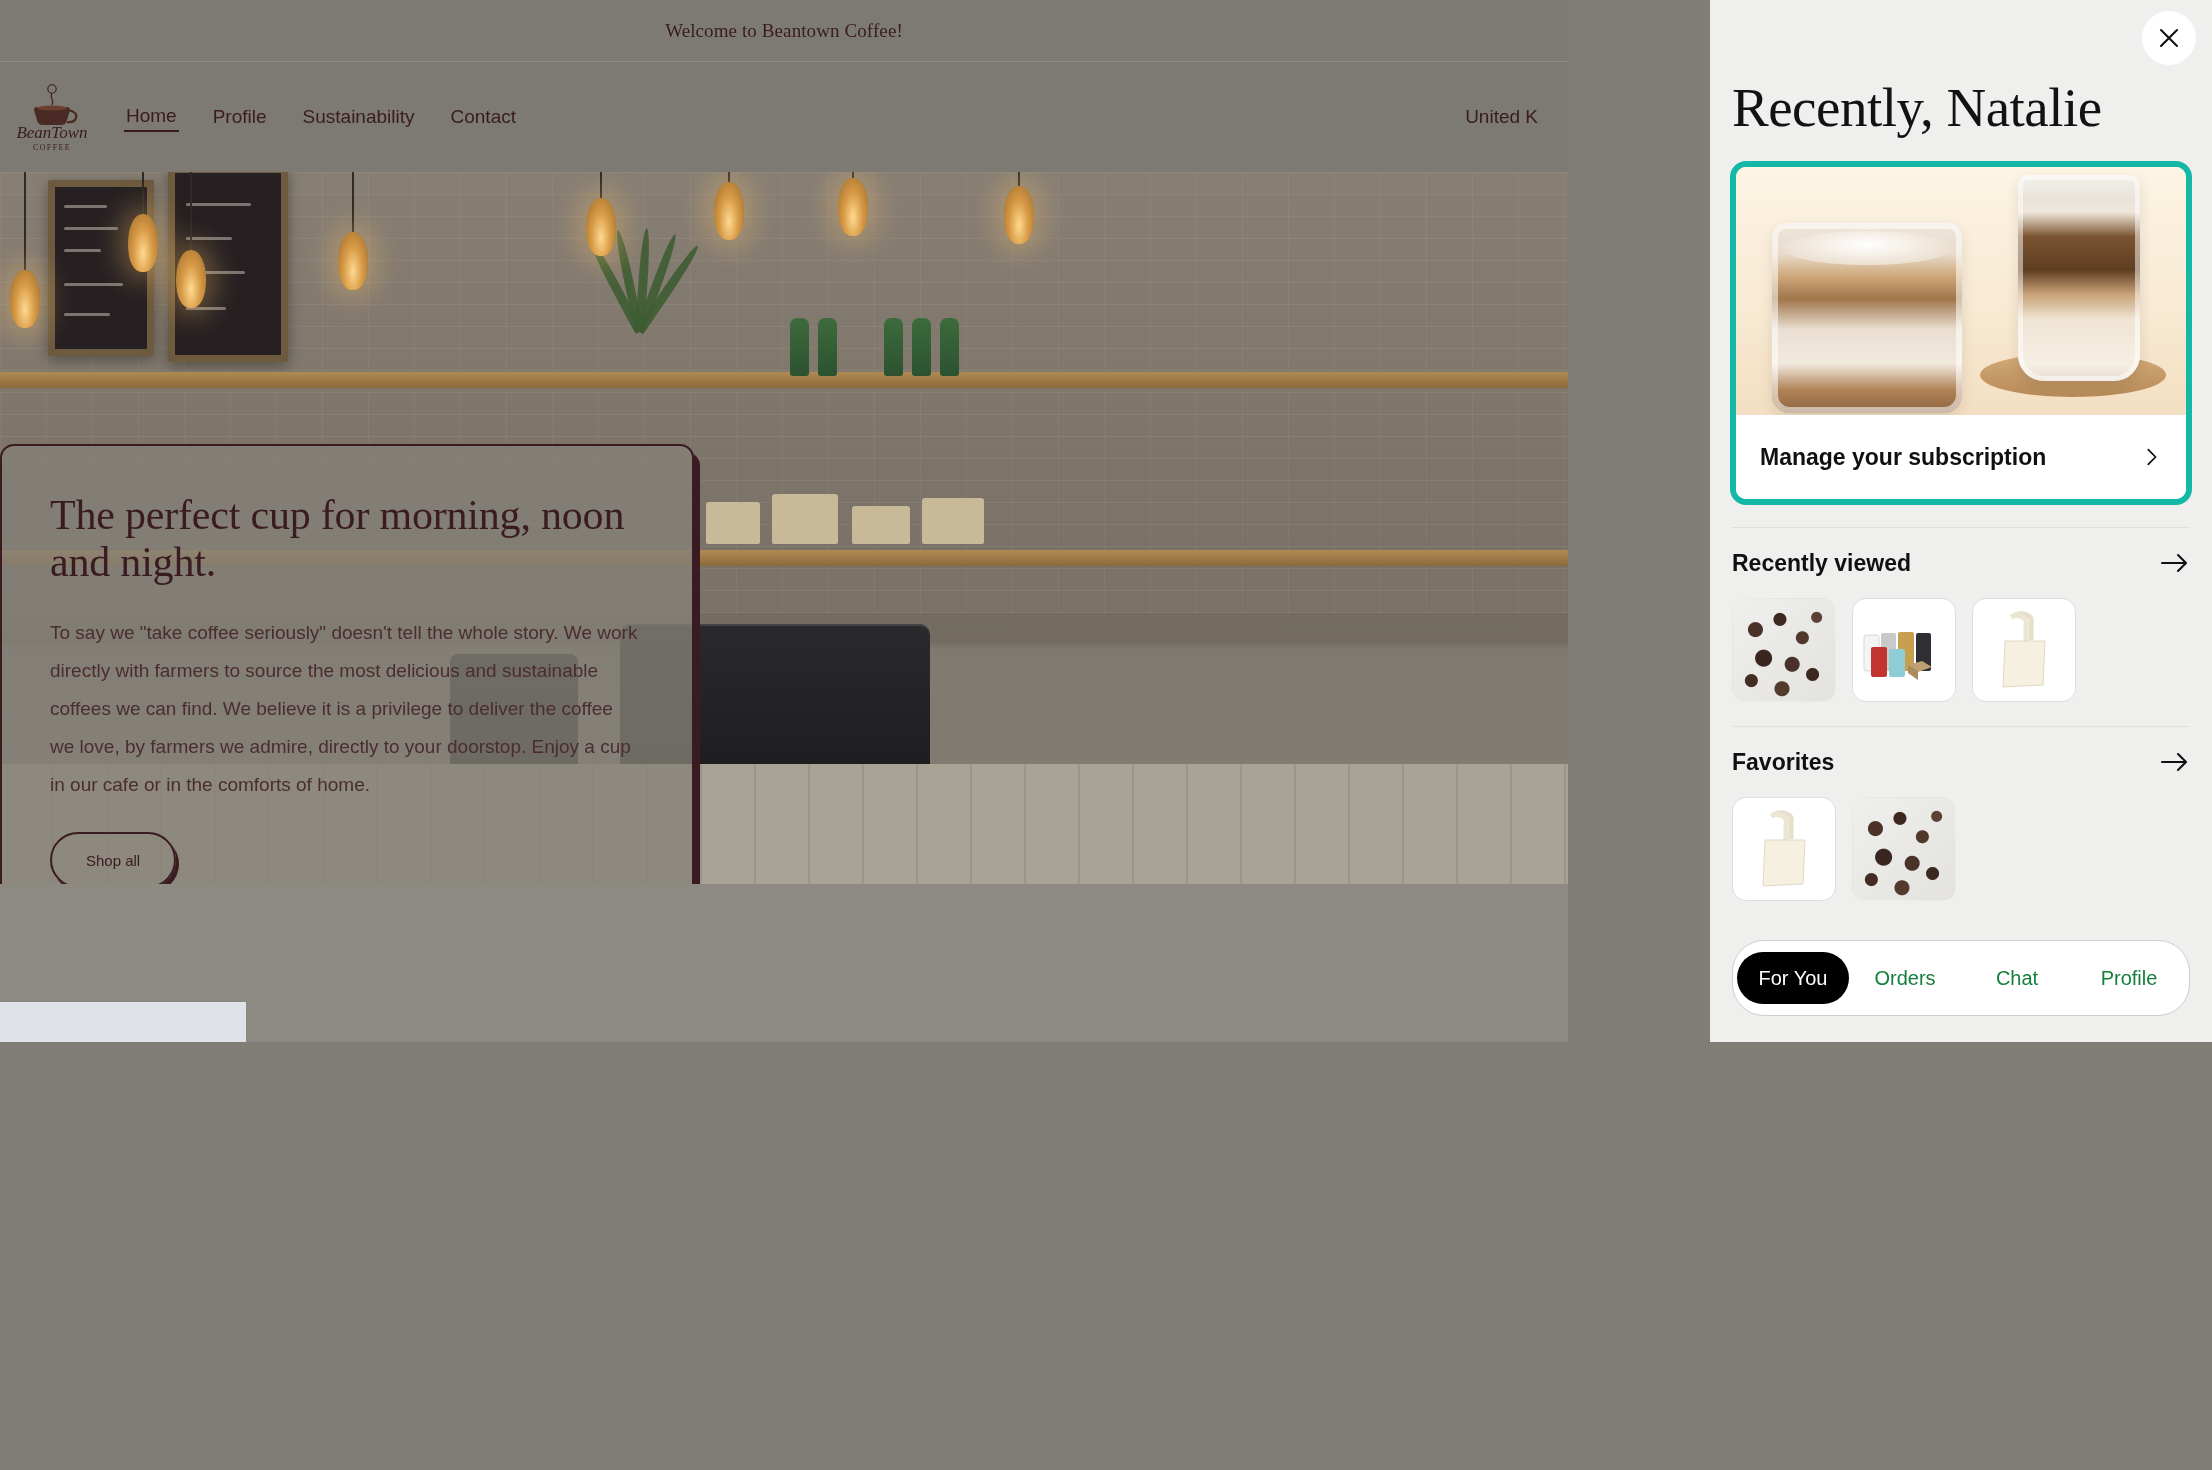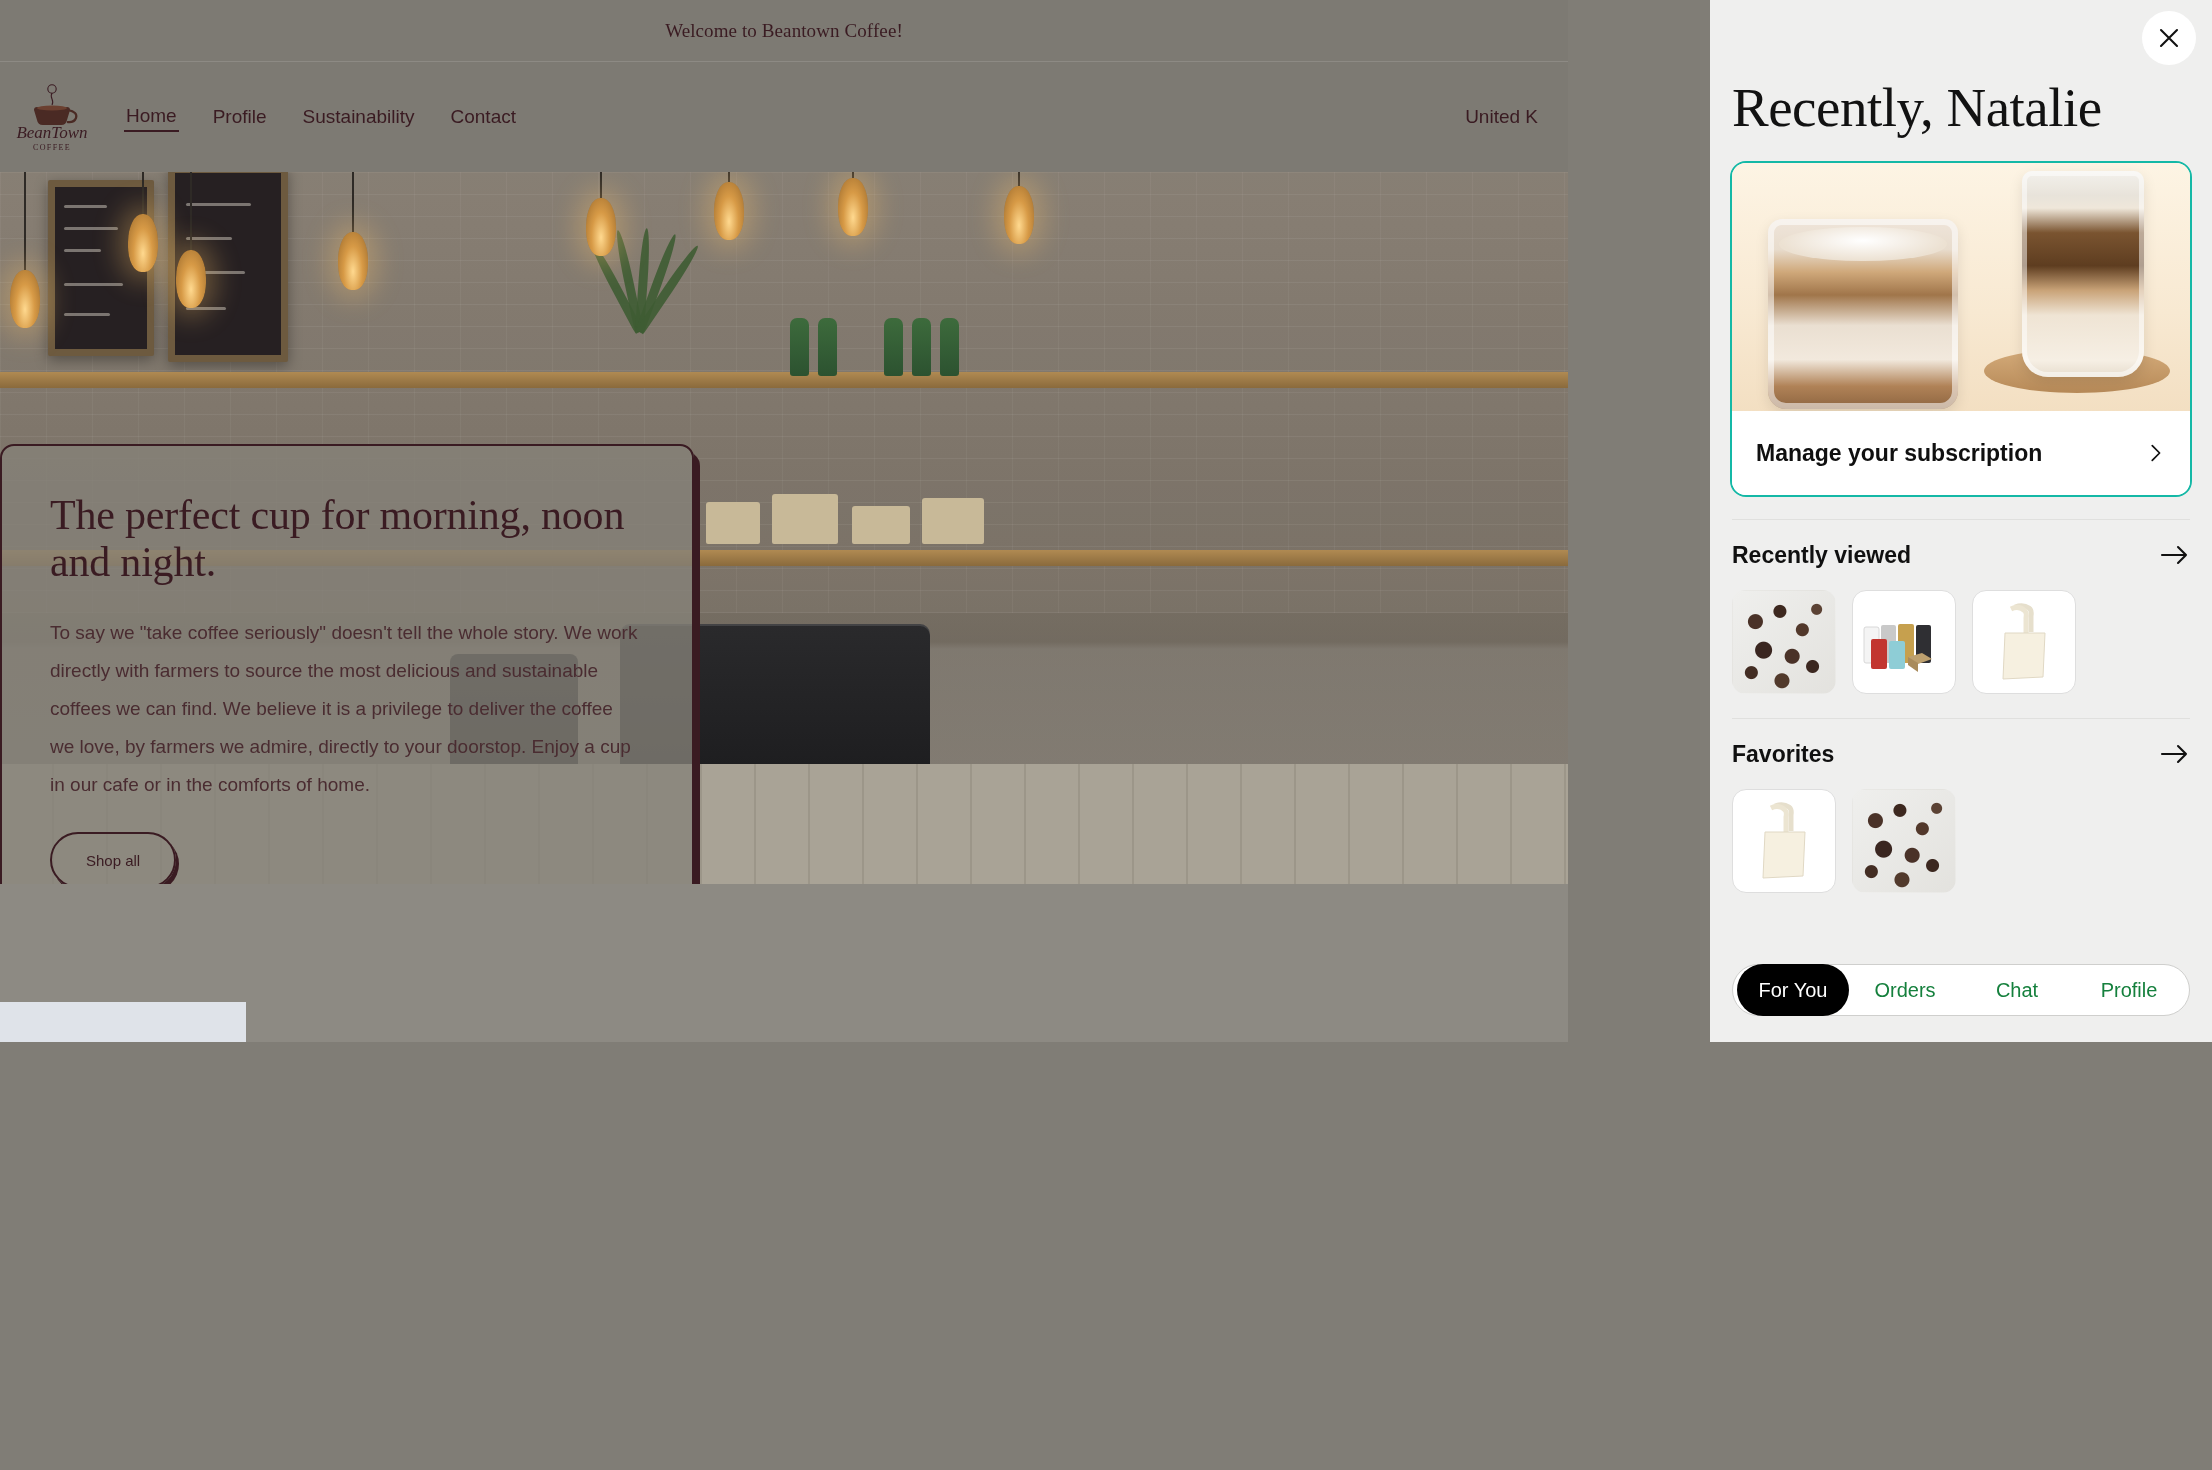--- a/index.html
+++ b/index.html
@@ -216,21 +216,21 @@
 
   .panel-scroll {
     flex: 1 1 auto; overflow: hidden;
     display: flex; flex-direction: column;
   }
 
   
   .sub-card {
     margin: 0 20px; flex: 0 0 auto;
     background: #ffffff;
-    border: 2px solid #14b8a6;
+    border: 6px solid #14b8a6;
     border-radius: 16px;
     overflow: hidden;
   }
   .sub-image {
     height: 248px; position: relative; overflow: hidden;
     background: linear-gradient(to bottom, #fdf4e4 0%, #f8e9d2 60%, #f3dfc2 100%);
   }
   .glass-a {
     position: absolute; left: 36px; bottom: 2px;
     width: 190px; height: 190px;
@@ -306,21 +306,21 @@
   .tote-svg { position: absolute; left: 50%; top: 50%; transform: translate(-50%,-50%); }
   .bags-svg { position: absolute; left: 50%; top: 56%; transform: translate(-50%,-50%); }
 
   .divider { height: 1px; background: #e0e0de; margin: 14px 0 0 0; }
 
   
   .tabbar-wrap {
     flex: 0 0 auto; padding: 0 22px 26px 22px; margin-top: auto;
   }
   .tabbar {
-    height: 52px; border: 1px solid #cfcfcd; border-radius: 32px;
+    height: 76px; border: 1px solid #cfcfcd; border-radius: 32px;
     background: #ffffff;
     display: flex; align-items: center; padding: 4px;
   }
   .tab {
     flex: 1 1 0; height: 52px; border-radius: 28px; border: none;
     background: transparent; cursor: pointer;
     font-size: 20px; color: #15803d; font-family: "Liberation Sans", sans-serif;
     display: flex; align-items: center; justify-content: center;
   }
   .tab.active { background: #000000; color: #ffffff; }

